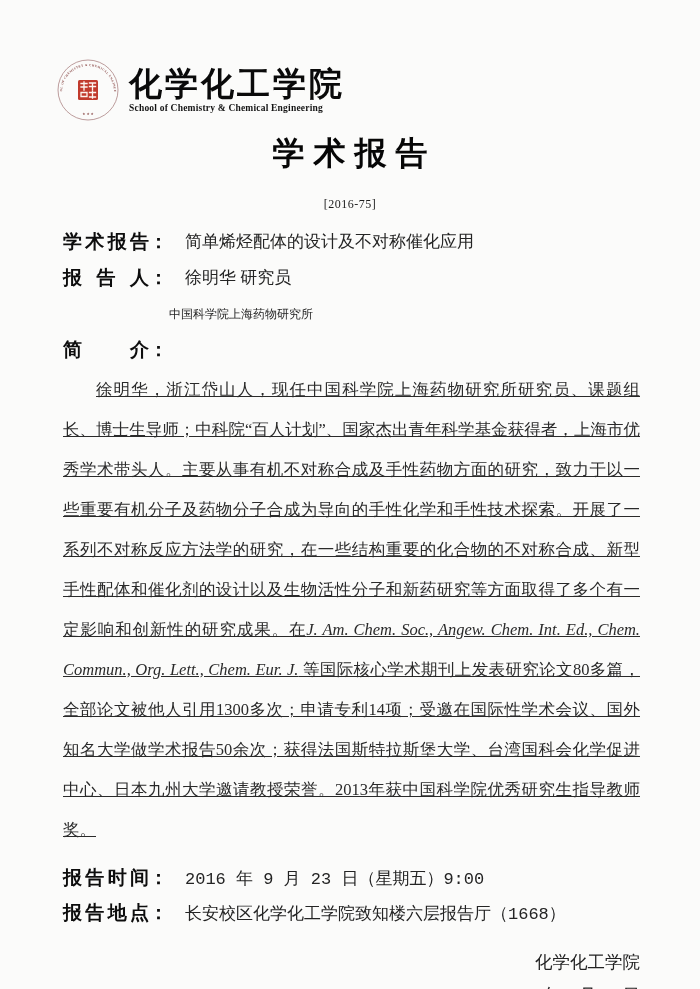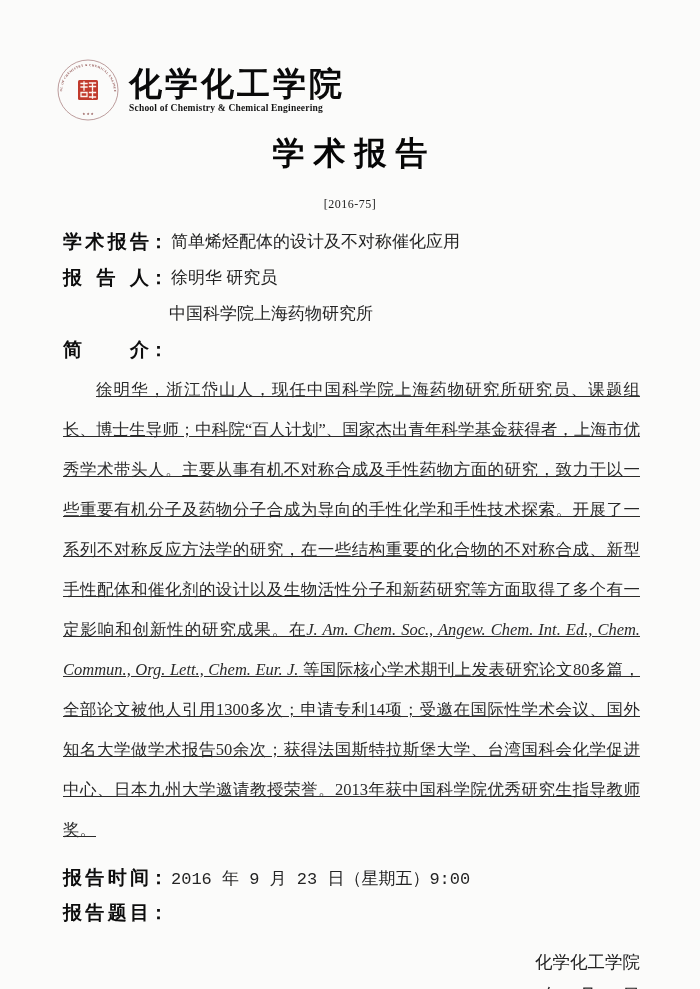--- a/index.html
+++ b/index.html
@@ -49,22 +49,22 @@
   .content {
     position:absolute; top:224px; left:63px; width:577px;
   }
   .field-row { display:flex; line-height:36px; font-size:17px; }
   .field-label {
     display:inline-block; width:86px; flex:0 0 86px;
     font-weight:bold; font-size:19px; color:#0d0d0d;
     text-align:justify; text-align-last:justify;
   }
   .field-colon { width:14px; flex:0 0 14px; font-weight:bold; font-size:19px; color:#0d0d0d; }
-  .field-value { margin-left:8px; color:#242424; }
-  .affiliation-row { margin-left:106px; line-height:36px; font-size:17px; color:#242424; }
+  .field-value { margin-left:22px; color:#242424; }
+  .affiliation-row { margin-left:106px; line-height:36px; font-size:12px; color:#242424; }
 
   .bio {
     margin-top:2px;
     font-size:16.5px; line-height:40px;
     text-align:justify; text-indent:33px;
     color:#2a2a2a;
     text-decoration:underline;
   }
   .journal-names { font-style:italic; }
 
@@ -132,22 +132,23 @@
 
     <p class="bio"><span>徐明华，浙江岱山人，现任中国科学院上海药物研究所研究员、课题组长、博士生导师；中科院“百人计划”、国家杰出青年科学基金获得者，上海市优秀学术带头人。主要从事有机不对称合成及手性药物方面的研究，致力于以一些重要有机分子及药物分子合成为导向的手性化学和手性技术探索。开展了一系列不对称反应方法学的研究，在一些结构重要的化合物的不对称合成、新型手性配体和催化剂的设计以及生物活性分子和新药研究等方面取得了多个有一定影响和创新性的研究成果。在</span><span class="journal-names">J. Am. Chem. Soc., Angew. Chem. Int. Ed., Chem. Commun., Org. Lett., Chem. Eur. J.</span><span> 等国际核心学术期刊上发表研究论文80多篇，全部论文被他人引用1300多次；申请专利14项；受邀在国际性学术会议、国外知名大学做学术报告50余次；获得法国斯特拉斯堡大学、台湾国科会化学促进中心、日本九州大学邀请教授荣誉。2013年获中国科学院优秀研究生指导教师奖。</span></p>
 
     <div class="schedule">
       <div class="field-row">
         <span class="field-label">报告时间</span>
         <span class="field-colon">：</span>
         <span class="field-value">2016 年 9 月 23 日（星期五）9:00</span>
       </div>
       <div class="field-row">
-        <span class="field-label">报告题目</span>
+        <span class="field-label">报告地点</span>
         <span class="field-colon">：</span>
+        <span class="field-value">长安校区化学化工学院致知楼六层报告厅（1668）</span>
       </div>
     </div>
 
     <div class="footer">
       <div>化学化工学院</div>
       <div>2016 年 9 月 21 日</div>
     </div>
 
   </div>
 </div>

